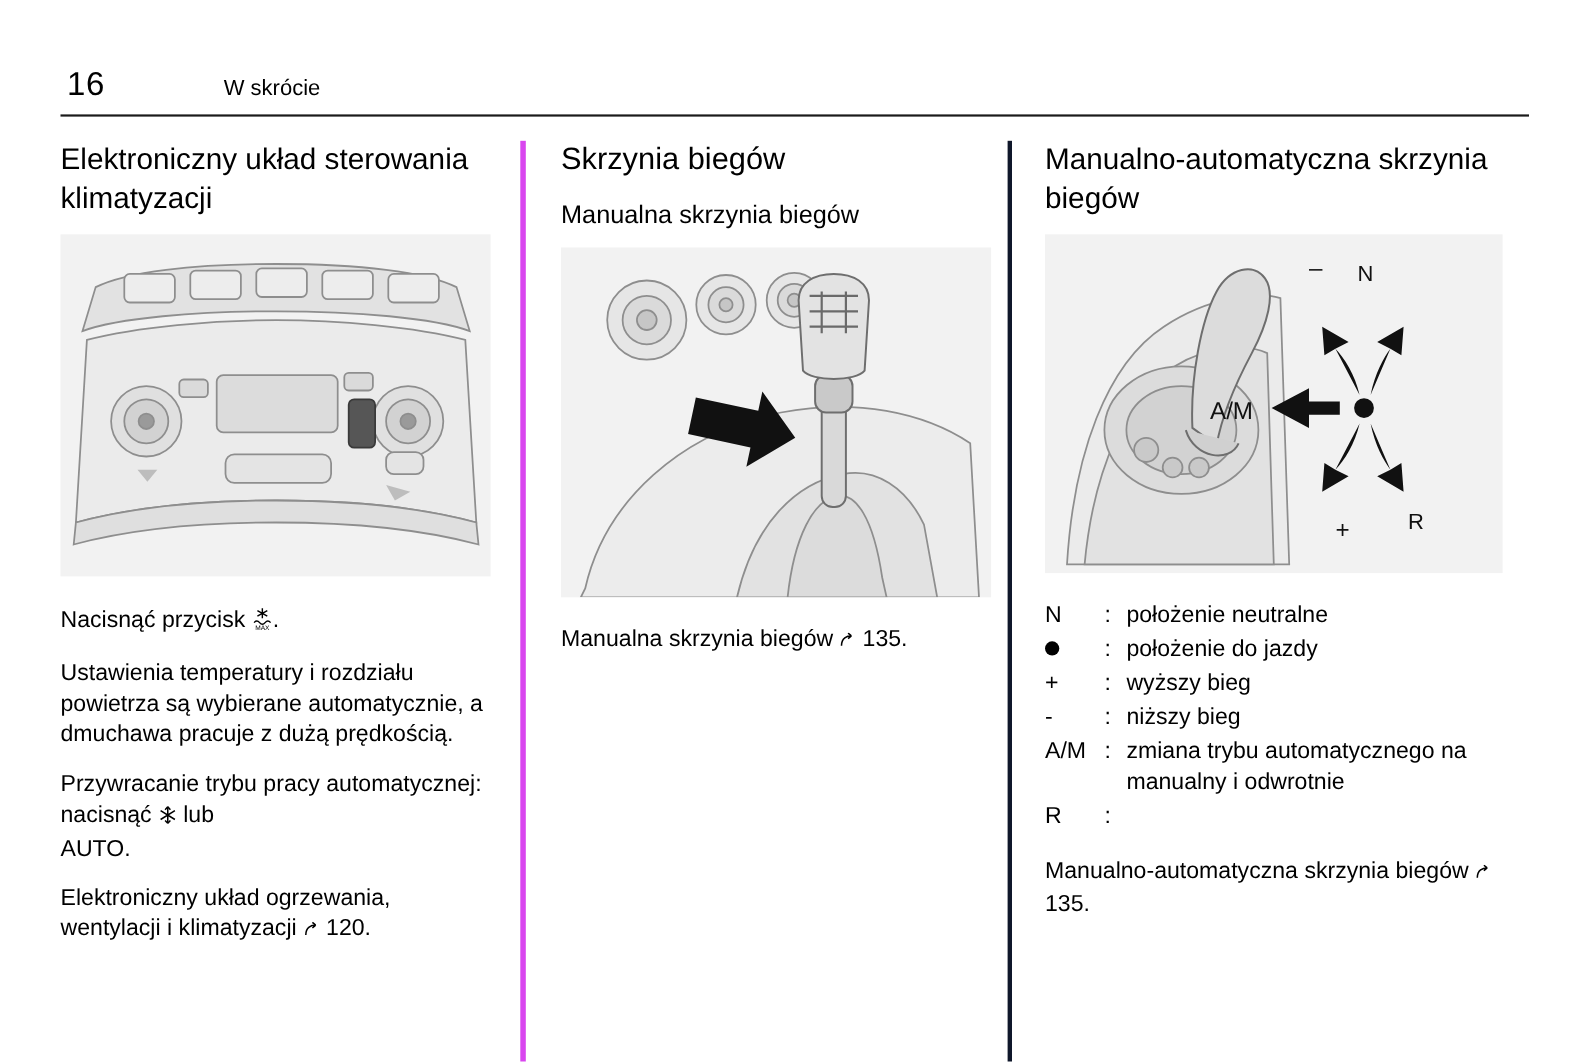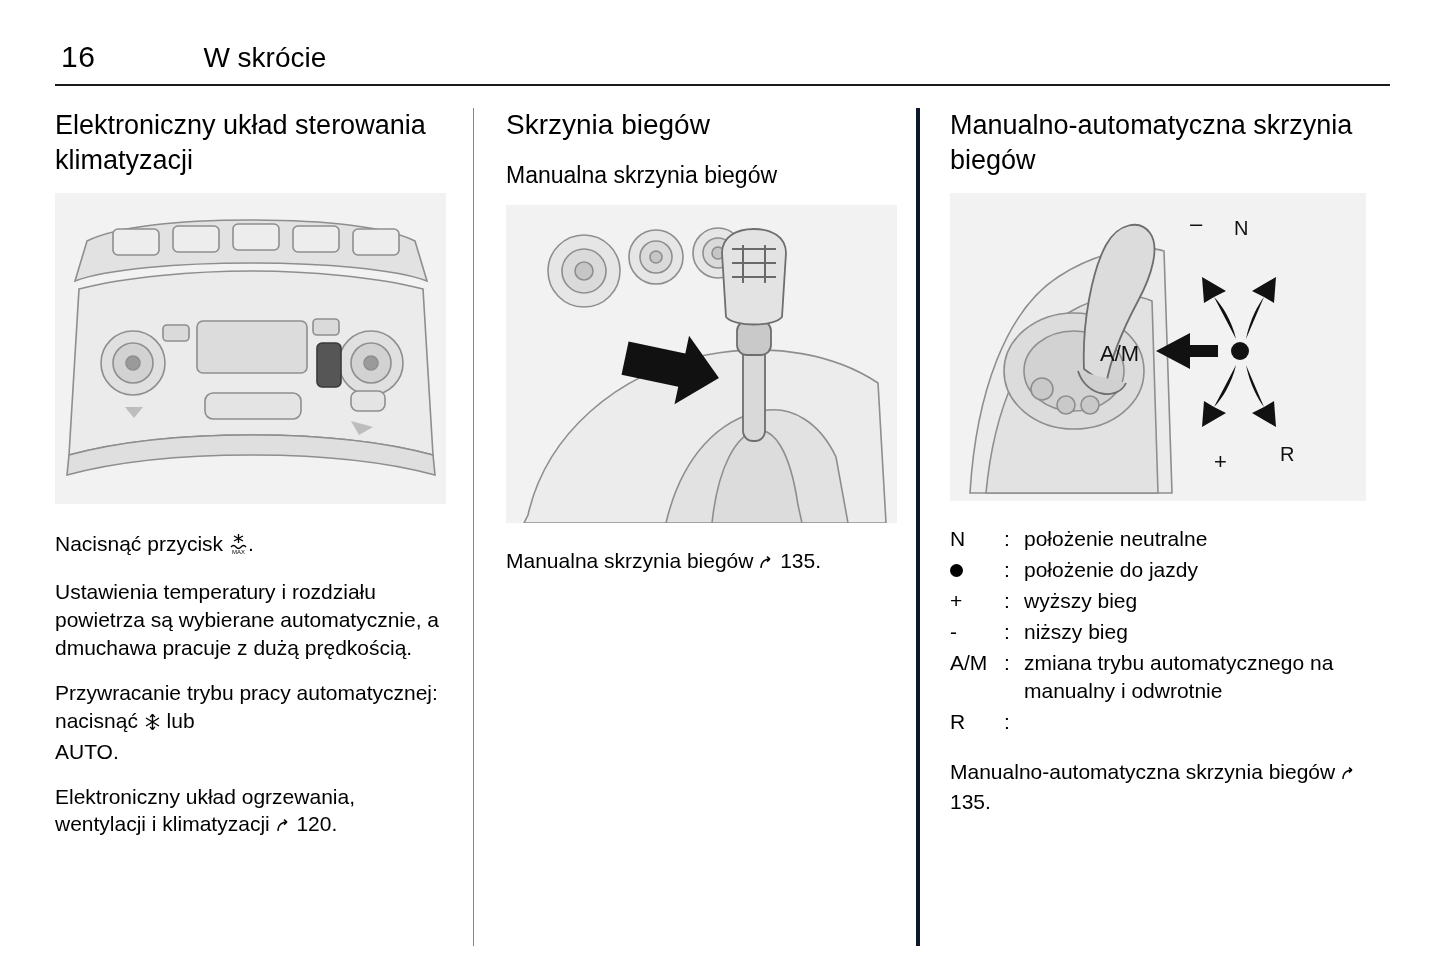--- a/index.html
+++ b/index.html
@@ -12,53 +12,53 @@
     background: #ffffff;
     font-family: "Liberation Sans", sans-serif;
     color: #000000;
     overflow: hidden;
   }
   .page {
     position: relative;
     width: 1445px;
     height: 965px;
     box-sizing: border-box;
-    padding: 40px 55px 0 55px;
+    padding: 60px 55px 0 55px;
   }
   
   .header {
     display: flex;
     align-items: baseline;
     gap: 108px;
     padding-left: 6px;
     padding-bottom: 10px;
     border-bottom: 2px solid #1a1a1a;
   }
   .page-number {
     font-size: 30px;
     font-weight: 400;
     letter-spacing: 0.5px;
   }
   .page-title {
-    font-size: 28px;
+    font-size: 20px;
     font-weight: 400;
   }
   
   .columns {
     display: flex;
     margin-top: 22px;
     height: 838px;
   }
   .col {
     position: relative;
     box-sizing: border-box;
   }
   .col-1 { width: 418px; padding-right: 26px; }
   .col-2 { width: 443px; padding-left: 32px; padding-right: 26px;
-           border-left: 1px solid #d946ef; }
+           border-left: 5px solid #d946ef; }
   .col-3 { width: 470px; padding-left: 30px;
            border-left: 4px solid #0f172a; }
 
   h3.sec-head {
     font-size: 27px;
     font-weight: 400;
     line-height: 1.28;
     margin: 0 0 16px 0;
   }
   h2.big-head {

